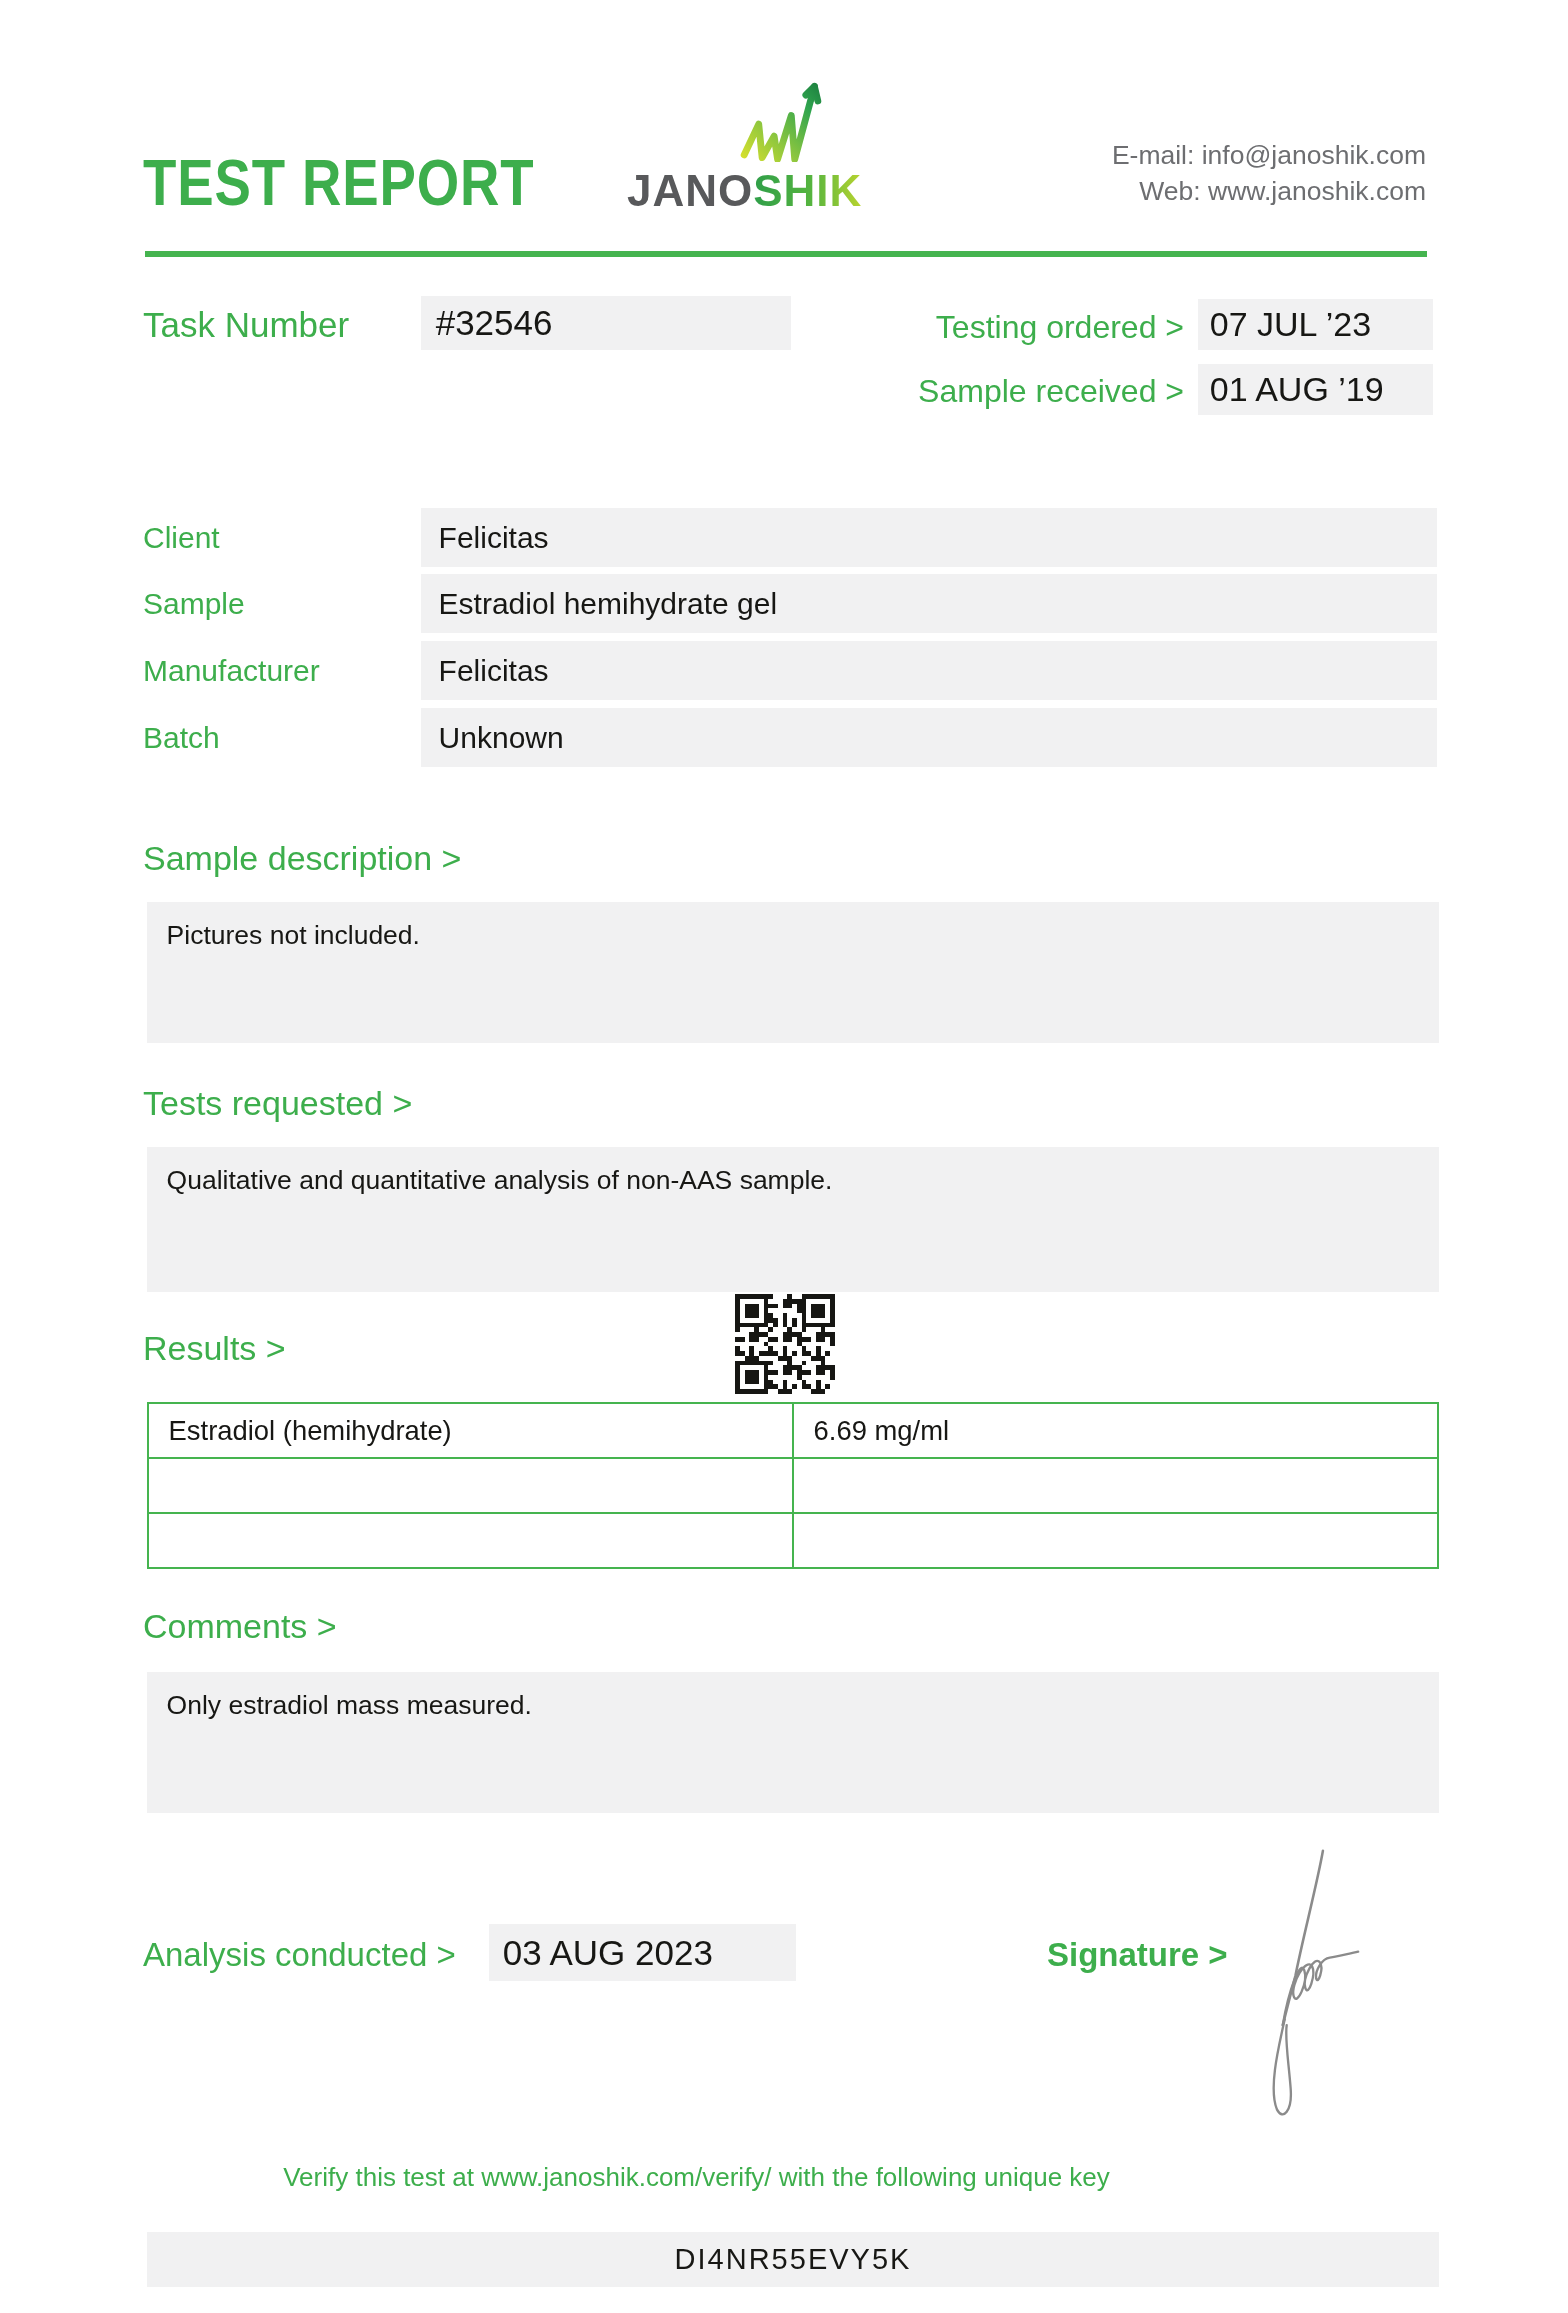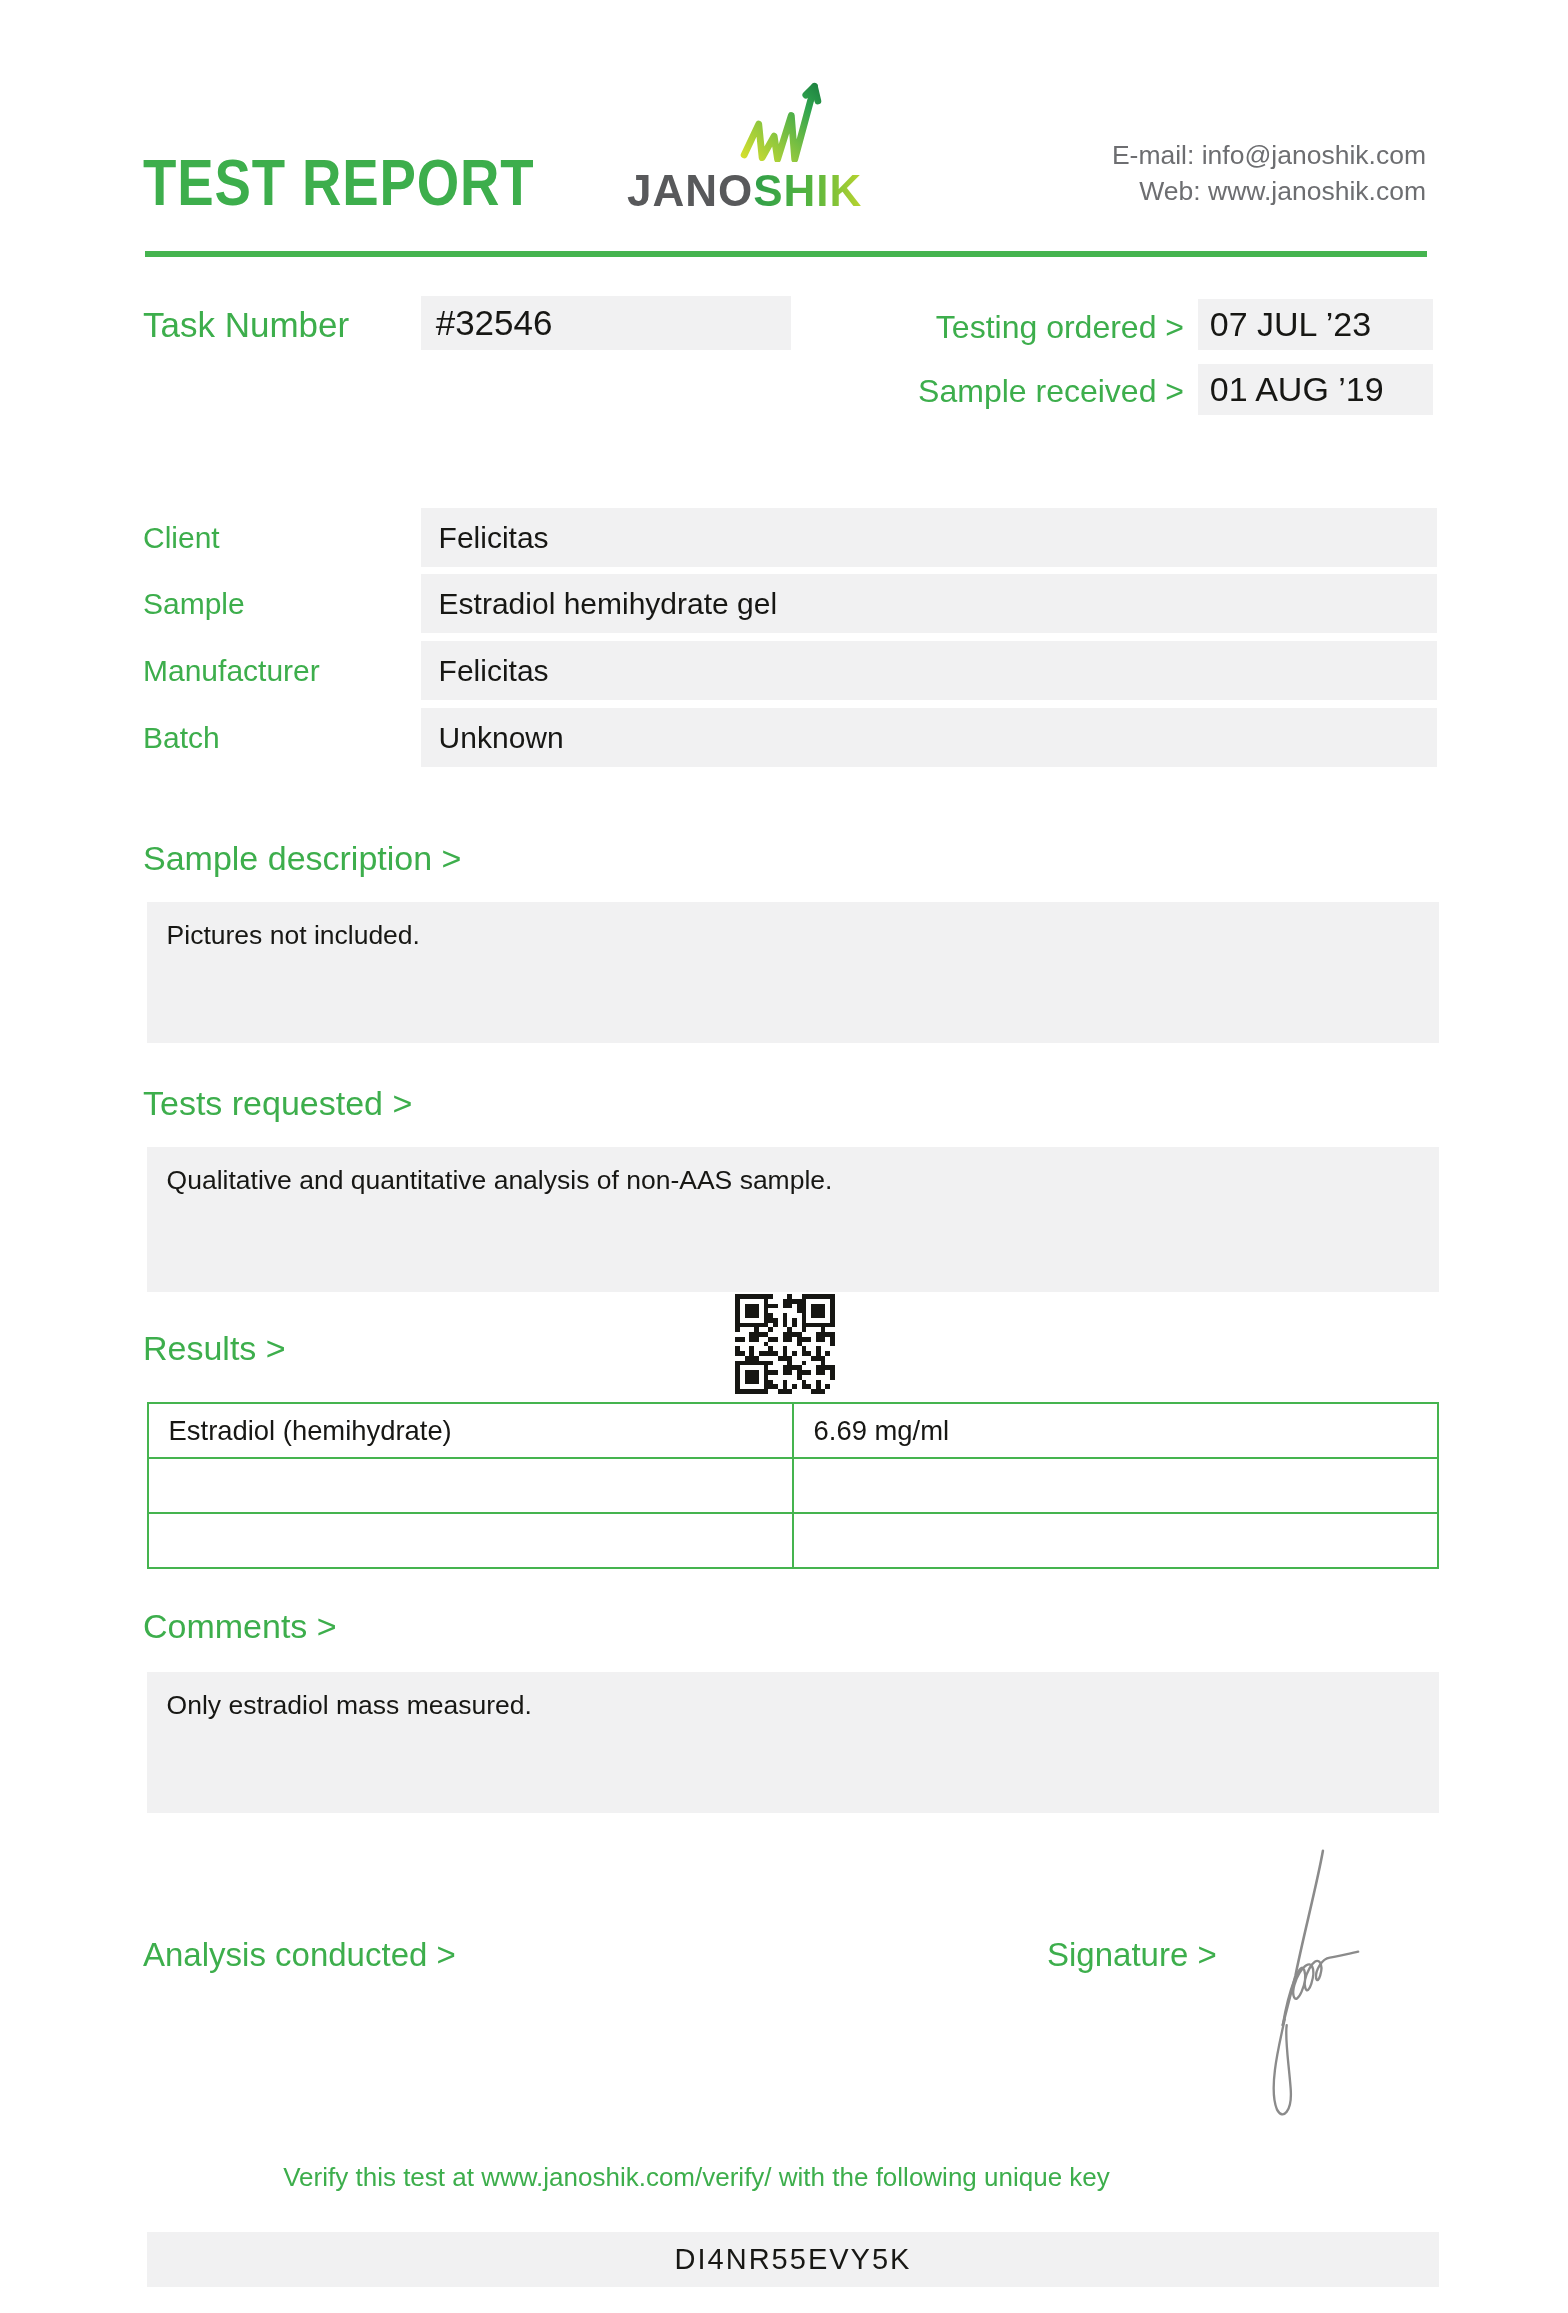--- a/index.html
+++ b/index.html
@@ -49,21 +49,21 @@
   .section-box{left:147px;width:1292px;font-size:26.5px;padding:15.7px 19.6px;line-height:35px;}
 
   .qr{left:735px;top:1294px;width:100px;height:100px;}
 
   .results-table{left:147px;top:1402px;width:1292px;border-collapse:collapse;}
   .results-table td{border:2.9px solid var(--rule-green);height:55px;font-size:27.4px;padding-left:19.6px;background:#fff;}
   .results-table td.col-a{width:50%;margin-left:16px;}
 
   .analysis-label{left:143px;top:1936px;font-size:33px;}
   .analysis-box{left:489px;top:1924px;width:307px;height:57px;font-size:35px;line-height:57px;padding-left:13.7px;white-space:nowrap;}
-  .signature-label{left:1047px;top:1936px;font-size:33px;}
+  .signature-label{left:1047px;top:1936px;font-size:33px;font-weight:bold;}
   .signature{left:1258px;top:1843px;}
 
   .verify{left:0;top:2162px;width:1393px;text-align:center;font-size:26px;}
   .key-box{left:147px;top:2232px;width:1292px;height:55px;text-align:center;
            font-size:29px;line-height:55px;letter-spacing:2px;}
 </style>
 </head>
 <body>
 
 <div class="page">
@@ -371,20 +371,21 @@
       </tr>
     </tbody>
   </table>
 
   <div class="abs g-label section-label" style="top:1607px">Comments &gt;</div>
   <div class="abs box section-box" style="top:1672px;height:141px">
     <span>Only estradiol mass measured.</span>
   </div>
 
   <div class="abs g-label analysis-label">Analysis conducted &gt;</div>
+  <div class="abs box analysis-box">03 AUG 2023</div>
 
   <div class="abs g-label signature-label">Signature &gt;</div>
   <svg class="abs signature" width="123" height="284" viewBox="0 0 125 290" fill="none">
     <path d="M66,8 C60,42 46,95 38,135 C31,162 27,178 25,186" stroke="#8b8b8b" stroke-width="2.6" stroke-linecap="round"></path>
     <path d="M25,186 C31,150 43,118 47,130 C51,142 39,168 36,156 C33,144 49,116 55,126 C59,134 51,158 48,148 C45,138 57,114 63,122 C67,128 61,146 59,138 C58,130 65,118 73,117 C81,116 92,113 102,111" stroke="#8b8b8b" stroke-width="2.4" stroke-linecap="round"></path>
     <path d="M27,180 C19,215 11,252 19,272 C25,284 35,274 33,250 C31,224 27,200 29,186" stroke="#8b8b8b" stroke-width="2.4" stroke-linecap="round"></path>
   </svg>
 
   <div class="abs g-label verify">Verify this test at www.janoshik.com/verify/ with the following unique key</div>
   <div class="abs box key-box">DI4NR55EVY5K</div>

